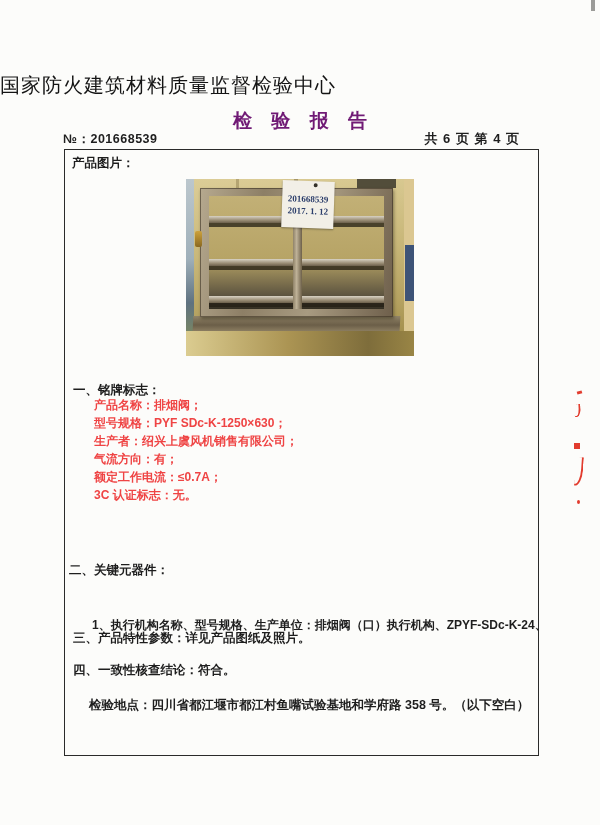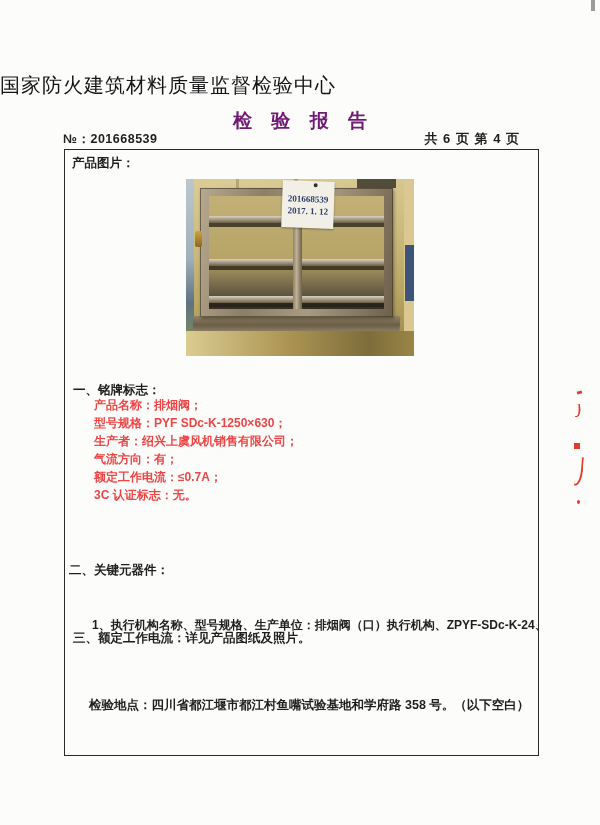--- a/index.html
+++ b/index.html
@@ -170,21 +170,22 @@
     <div>型号规格：PYF SDc-K-1250×630；</div>
     <div>生产者：绍兴上虞风机销售有限公司；</div>
     <div>气流方向：有；</div>
     <div>额定工作电流：≤0.7A；</div>
     <div>3C 认证标志：无。</div>
   </div>
 
   <div class="txt s2-title">二、关键元器件：</div>
   <div class="txt s2-l1">1、执行机构名称、型号规格、生产单位：排烟阀（口）执行机构、ZPYF-SDc-K-24、</div>
 
-  <div class="txt s3-line">三、额定工作电流：详见产品图纸及照片。</div>
+  <div class="txt s3-line">三、产品特性参数：详见产品图纸及照片。</div>
+  <div class="txt s4-line">四、一致性核查结论：符合。</div>
   <div class="txt loc-line">检验地点：四川省都江堰市都江村鱼嘴试验基地和学府路 358 号。（以下空白）</div>
 
 </div>
 
 <span class="red-m1"></span>
 <span class="red-m2"></span>
 <span class="red-m3"></span>
 <span class="red-m4"></span>
 <span class="red-m5"></span>
 <span class="scan-tick"></span>

